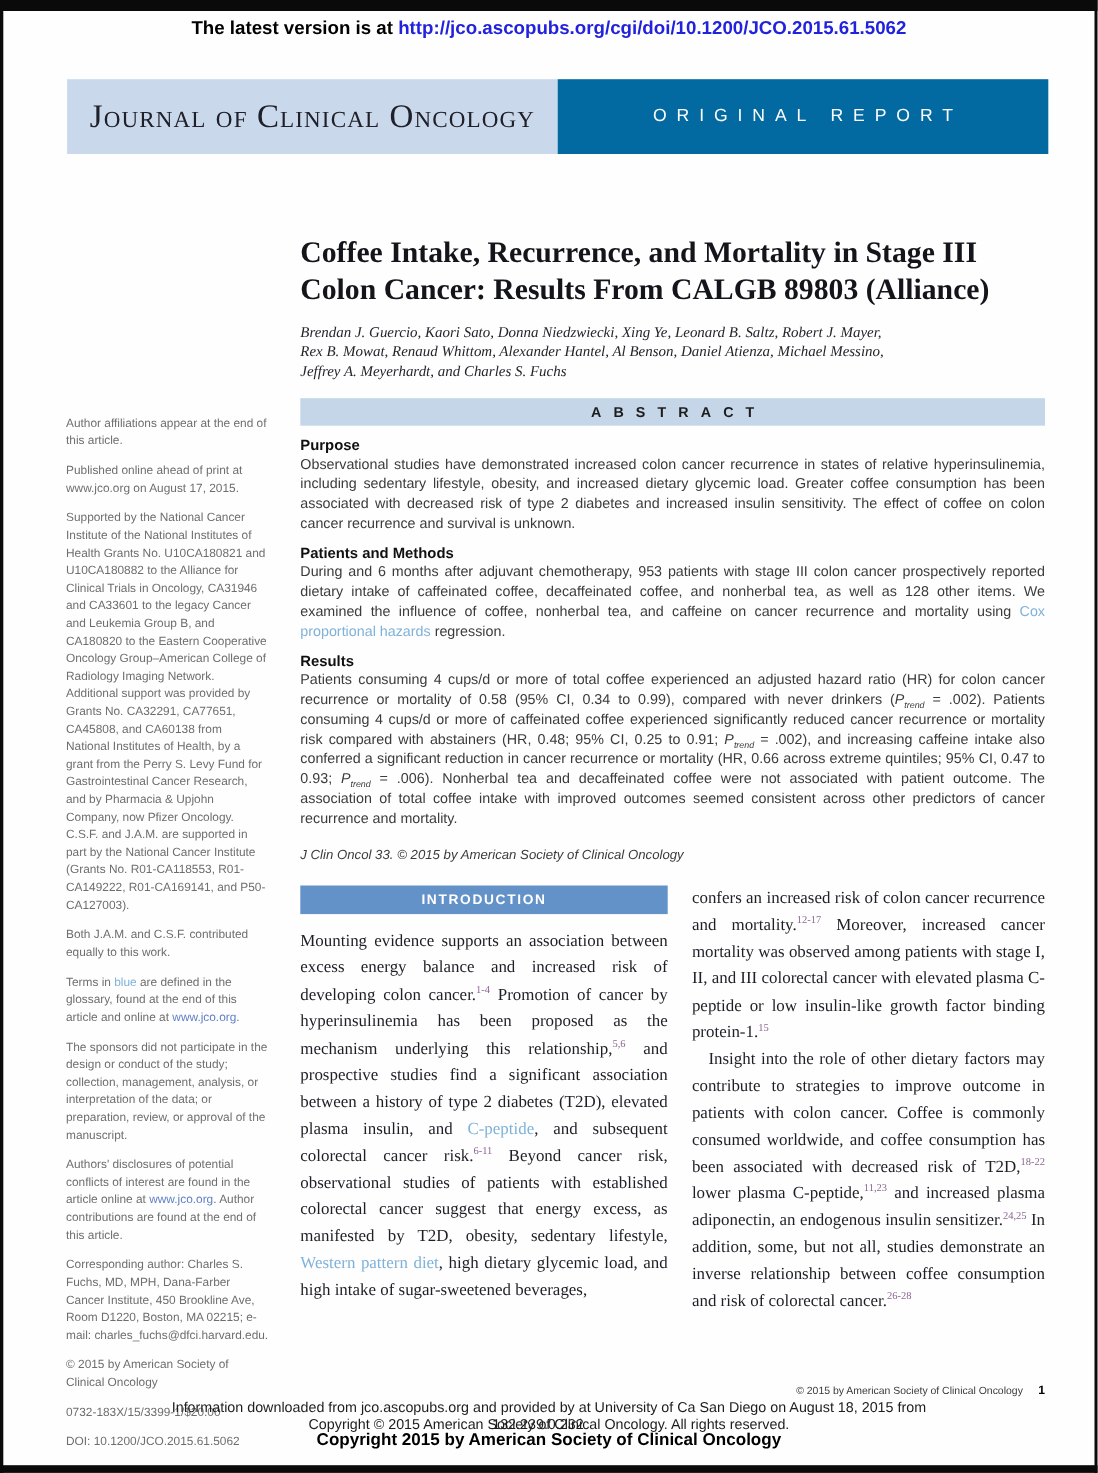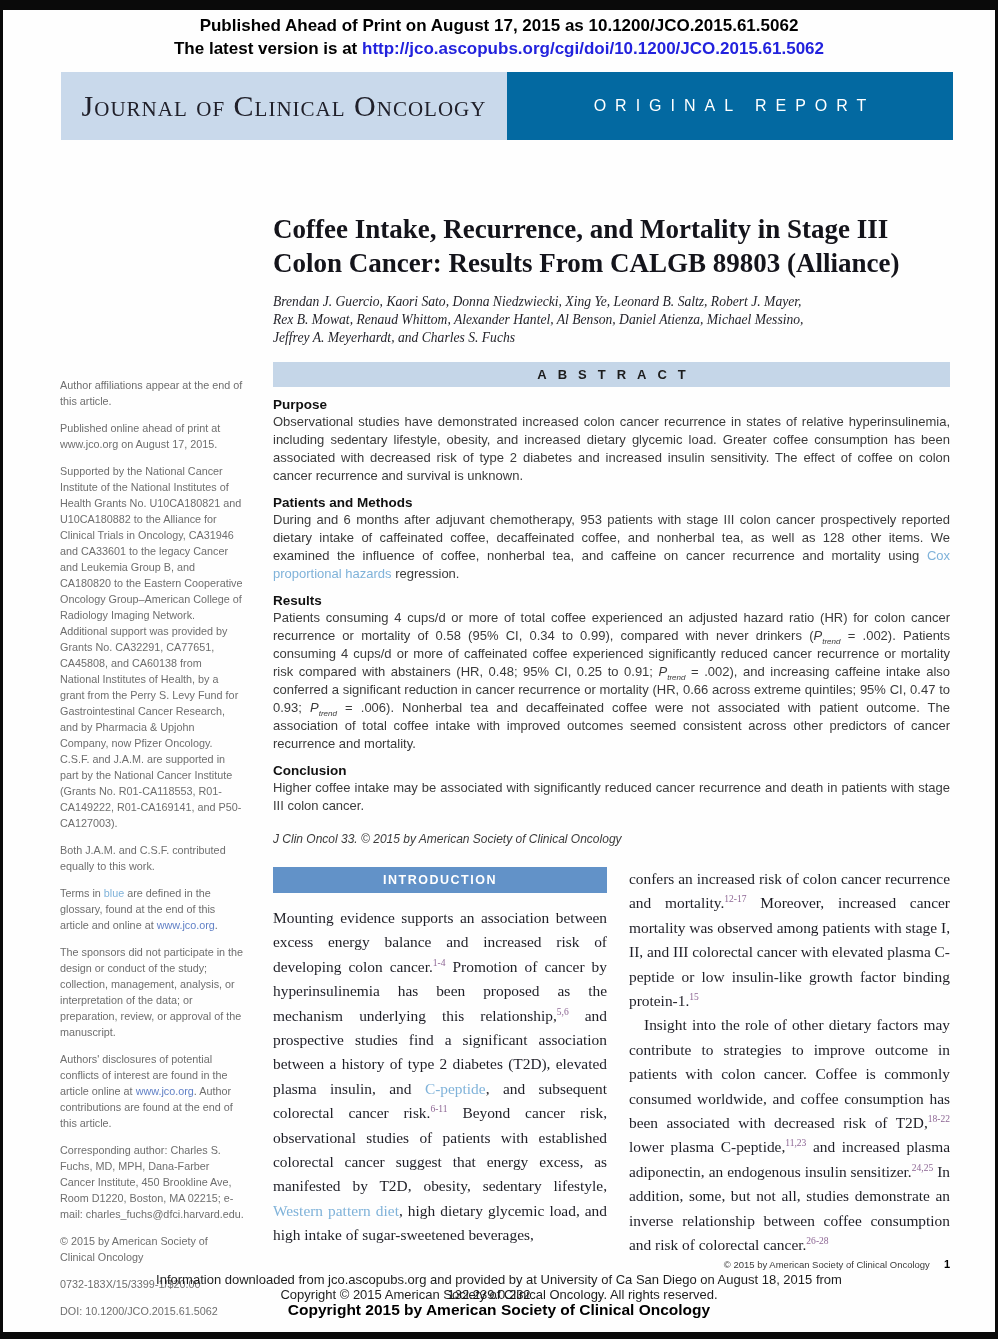--- a/index.html
+++ b/index.html
@@ -70,21 +70,20 @@
 </head>
 <body>
 
 <div class="page">
   <div class="frame top"></div>
   <div class="frame bottom"></div>
   <div class="frame left"></div>
   <div class="frame right"></div>
 
   <div class="notice">
-    <div>Published Ahead of Print on August 17, 2015 as 10.1200/JCO.2015.61.5062</div>
     <div><span>The latest version is at </span><span class="url">http://jco.ascopubs.org/cgi/doi/10.1200/JCO.2015.61.5062</span></div>
   </div>
 
   <div class="banner">
     <div class="banner-left">
       <span class="journal-name">Journal of Clinical Oncology</span>
     </div>
     <div class="banner-right">
       <span class="report-type">ORIGINAL REPORT</span>
     </div>
@@ -119,24 +118,20 @@
       <p class="sec-b"><span>Observational studies have demonstrated increased colon cancer recurrence in states of relative hyperinsulinemia, including sedentary lifestyle, obesity, and increased dietary glycemic load. Greater coffee consumption has been associated with decreased risk of type 2 diabetes and increased insulin sensitivity. The effect of coffee on colon cancer recurrence and survival is unknown.</span></p>
     </div>
     <div>
       <div class="sec-h">Patients and Methods</div>
       <p class="sec-b"><span>During and 6 months after adjuvant chemotherapy, 953 patients with stage III colon cancer prospectively reported dietary intake of caffeinated coffee, decaffeinated coffee, and nonherbal tea, as well as 128 other items. We examined the influence of coffee, nonherbal tea, and caffeine on cancer recurrence and mortality using </span><span class="lnk">Cox proportional hazards</span><span> regression.</span></p>
     </div>
     <div>
       <div class="sec-h">Results</div>
       <p class="sec-b"><span>Patients consuming 4 cups/d or more of total coffee experienced an adjusted hazard ratio (HR) for colon cancer recurrence or mortality of 0.58 (95% CI, 0.34 to 0.99), compared with never drinkers (</span><span class="it">P</span><span class="subs">trend</span><span> = .002). Patients consuming 4 cups/d or more of caffeinated coffee experienced significantly reduced cancer recurrence or mortality risk compared with abstainers (HR, 0.48; 95% CI, 0.25 to 0.91; </span><span class="it">P</span><span class="subs">trend</span><span> = .002), and increasing caffeine intake also conferred a significant reduction in cancer recurrence or mortality (HR, 0.66 across extreme quintiles; 95% CI, 0.47 to 0.93; </span><span class="it">P</span><span class="subs">trend</span><span> = .006). Nonherbal tea and decaffeinated coffee were not associated with patient outcome. The association of total coffee intake with improved outcomes seemed consistent across other predictors of cancer recurrence and mortality.</span></p>
     </div>
-    <div>
-      <div class="sec-h">Conclusion</div>
-      <p class="sec-b"><span>Higher coffee intake may be associated with significantly reduced cancer recurrence and death in patients with stage III colon cancer.</span></p>
-    </div>
 
     <div class="citation">J Clin Oncol 33. © 2015 by American Society of Clinical Oncology</div>
 
     <div class="cols">
       <div class="colL">
         <div class="intro-box">INTRODUCTION</div>
         <p class="body-serif"><span>Mounting evidence supports an association between excess energy balance and increased risk of developing colon cancer.</span><span class="ref">1-4</span><span> Promotion of cancer by hyperinsulinemia has been proposed as the mechanism underlying this relationship,</span><span class="ref">5,6</span><span> and prospective studies find a significant association between a history of type 2 diabetes (T2D), elevated plasma insulin, and </span><span class="lnk">C-peptide</span><span>, and subsequent colorectal cancer risk.</span><span class="ref">6-11</span><span> Beyond cancer risk, observational studies of patients with established colorectal cancer suggest that energy excess, as manifested by T2D, obesity, sedentary lifestyle, </span><span class="lnk">Western pattern diet</span><span>, high dietary glycemic load, and high intake of sugar-sweetened beverages,</span></p>
       </div>
       <div class="colR">
         <p class="body-serif"><span>confers an increased risk of colon cancer recurrence and mortality.</span><span class="ref">12-17</span><span> Moreover, increased cancer mortality was observed among patients with stage I, II, and III colorectal cancer with elevated plasma C-peptide or low insulin-like growth factor binding protein-1.</span><span class="ref">15</span></p>

